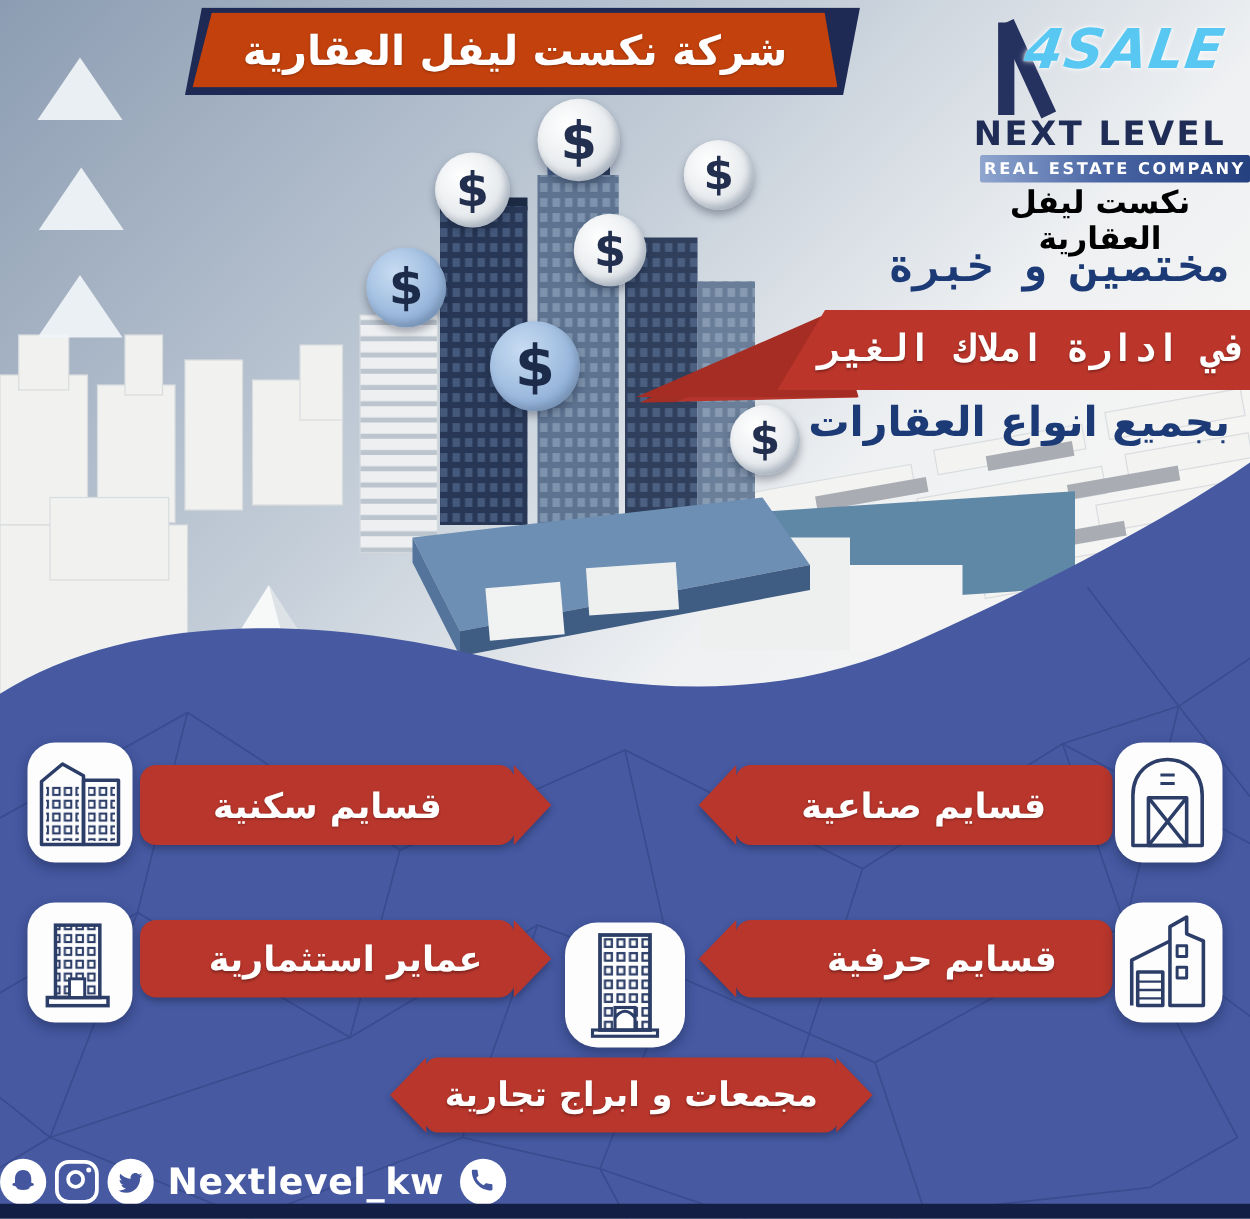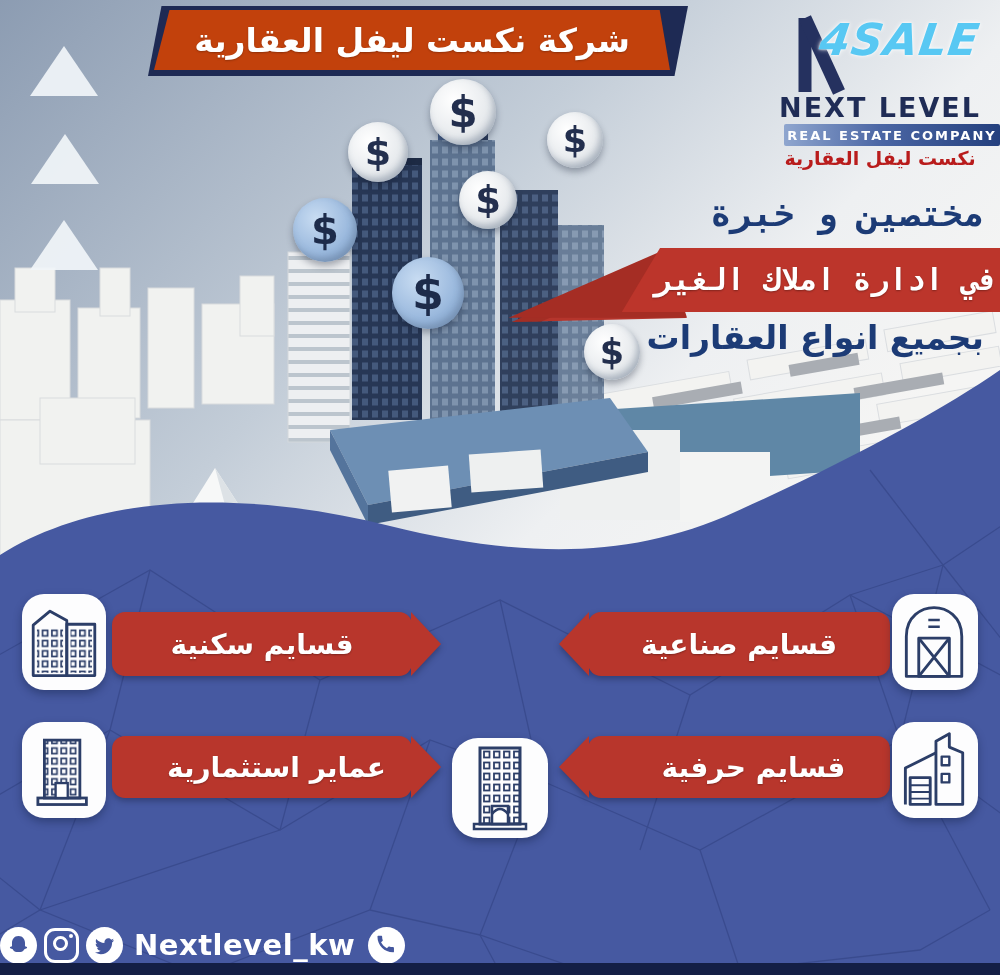--- a/index.html
+++ b/index.html
@@ -30,22 +30,22 @@
   
   .logo-mono { position:absolute; left:788px; top:0px; }
   .sale-mark { position:absolute; left:820px; top:14px; font-size:44px; font-weight:800; font-style:italic;
                color:#58c8f3; transform:skewX(-8deg); letter-spacing:1px;
                text-shadow:0 0 5px rgba(255,255,255,.85), 0 0 2px rgba(255,255,255,.9); z-index:5; }
   .logo-name { position:absolute; left:765px; top:92px; width:230px; text-align:center; font-size:27px; font-weight:800;
                color:#1f2c56; letter-spacing:2px; }
   .logo-bar { position:absolute; left:772px; top:124px; width:216px; height:22px; border-radius:2px;
               background:linear-gradient(90deg,#8fa6cf,#4b66a4 45%,#24407e); display:flex; align-items:center; justify-content:center;margin-left:12px; }
   .logo-bar span { color:#fff; font-size:13px; font-weight:700; letter-spacing:2px; }
-  .logo-ar { position:absolute; left:772px; top:147px; width:216px; text-align:center; font-size:19px; font-weight:700;
-             color:#b91c1c; direction:rtl; }
+  .logo-ar { position:absolute; left:772px; top:147px; width:216px; text-align:center; font-size:25px; font-weight:700;
+             color:#000000; direction:rtl; }
 
   
   .hl1 { position:absolute; right:16px; top:194px; width:400px; text-align:right; direction:rtl;
          font-size:35px; font-weight:800; color:#1c3b76; letter-spacing:2px;font-family:Liberation Mono, monospace; }
   .hl-wedge { position:absolute; left:505px; top:248px; width:182px; height:72px; background:#a52d24;
               clip-path:polygon(2% 97%, 88% 2%, 100% 97%); }
   .hl-strip { position:absolute; left:618px; top:248px; width:382px; height:64px; background:#bc352b;
               clip-path:polygon(11% 0, 100% 0, 100% 100%, 1% 100%);
               display:flex; align-items:center; justify-content:center; padding-left:34px; }
   .hl-strip span { color:#fff; font-size:30px; font-weight:700; direction:rtl; text-shadow:0 1px 2px rgba(0,0,0,.3);font-family:Liberation Mono, monospace; }
@@ -330,20 +330,23 @@
         <path d="M14,84 V46 L46,30"></path>
         <rect x="19" y="56" width="21" height="28"></rect>
         <path d="M19,64 H40 M19,71 H40 M19,78 H40" stroke-width="2"></path>
         <rect x="52" y="34" width="8" height="9" stroke-width="2.5"></rect>
         <rect x="52" y="52" width="8" height="9" stroke-width="2.5"></rect>
       </g>
     </svg>
   </div>
 
   
+  <div class="banner-both">
+    <span>مجمعات و ابراج تجارية</span>
+  </div>
 
   
   <div class="footer">
     <div class="soc">
       <svg width="23" height="23" viewBox="0 0 24 24">
           <path fill="#44579e" d="M12,2 C7.4,2 5.2,5.6 5.2,9.4 v3.3 c-.9.2-2.2.5-2.2,1.4 0,1 1.5,1.1 2.5,1.5 .7.3.9,1 1.5,1.8 .7.9 1.8,1.4 5,1.4 s4.3-.5 5-1.4 c.6-.8.8-1.5 1.5-1.8 1-.4 2.5-.5 2.5-1.5 0-.9-1.3-1.2-2.2-1.4 V9.4 C18.8,5.6 16.6,2 12,2 Z"></path>
         </svg>
     </div>
     <div class="insta">
         <div class="lens"></div>

